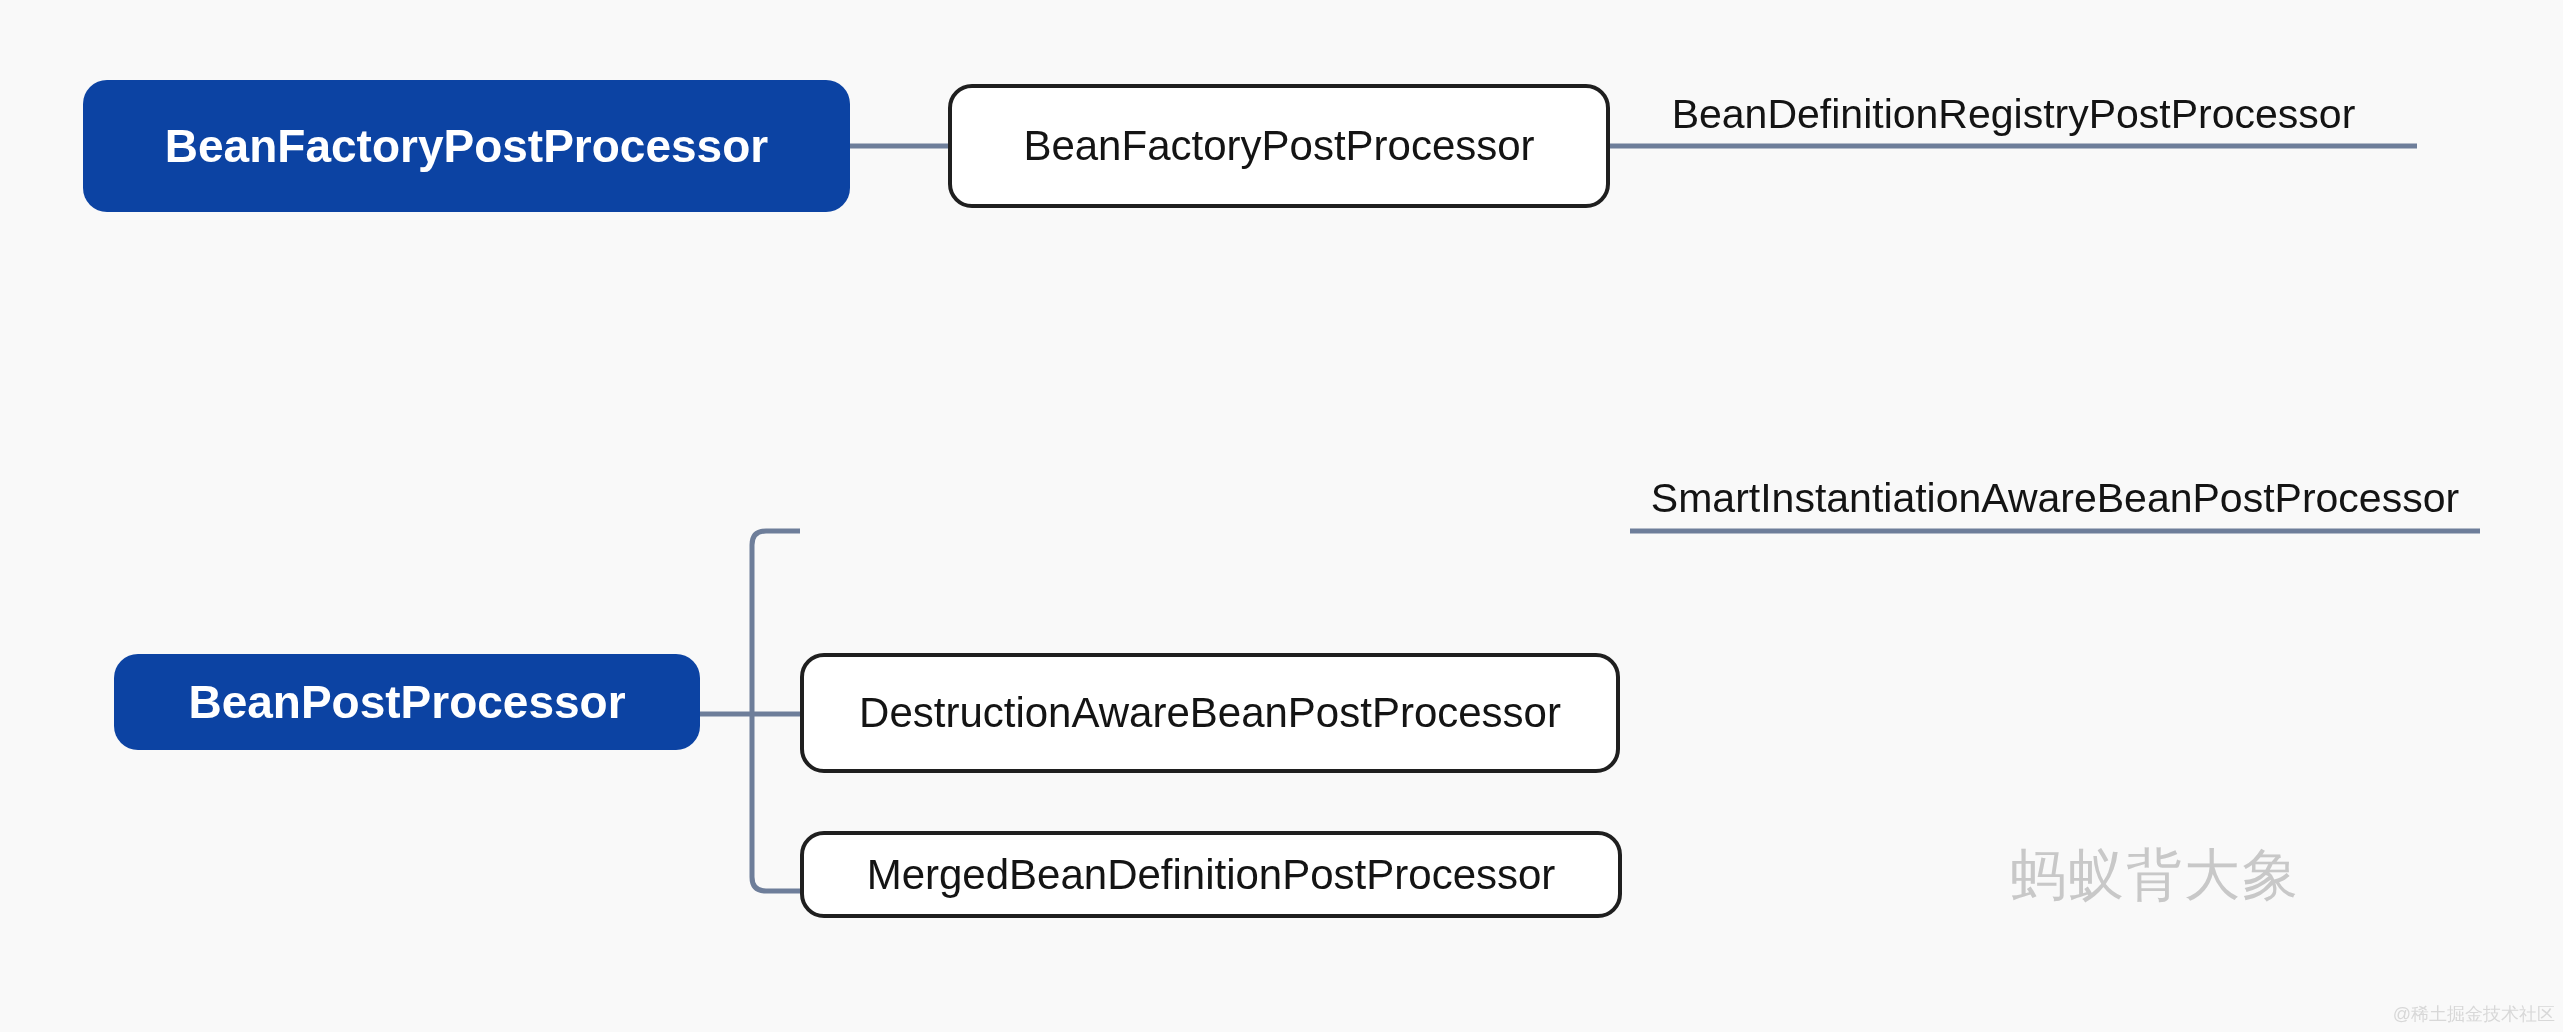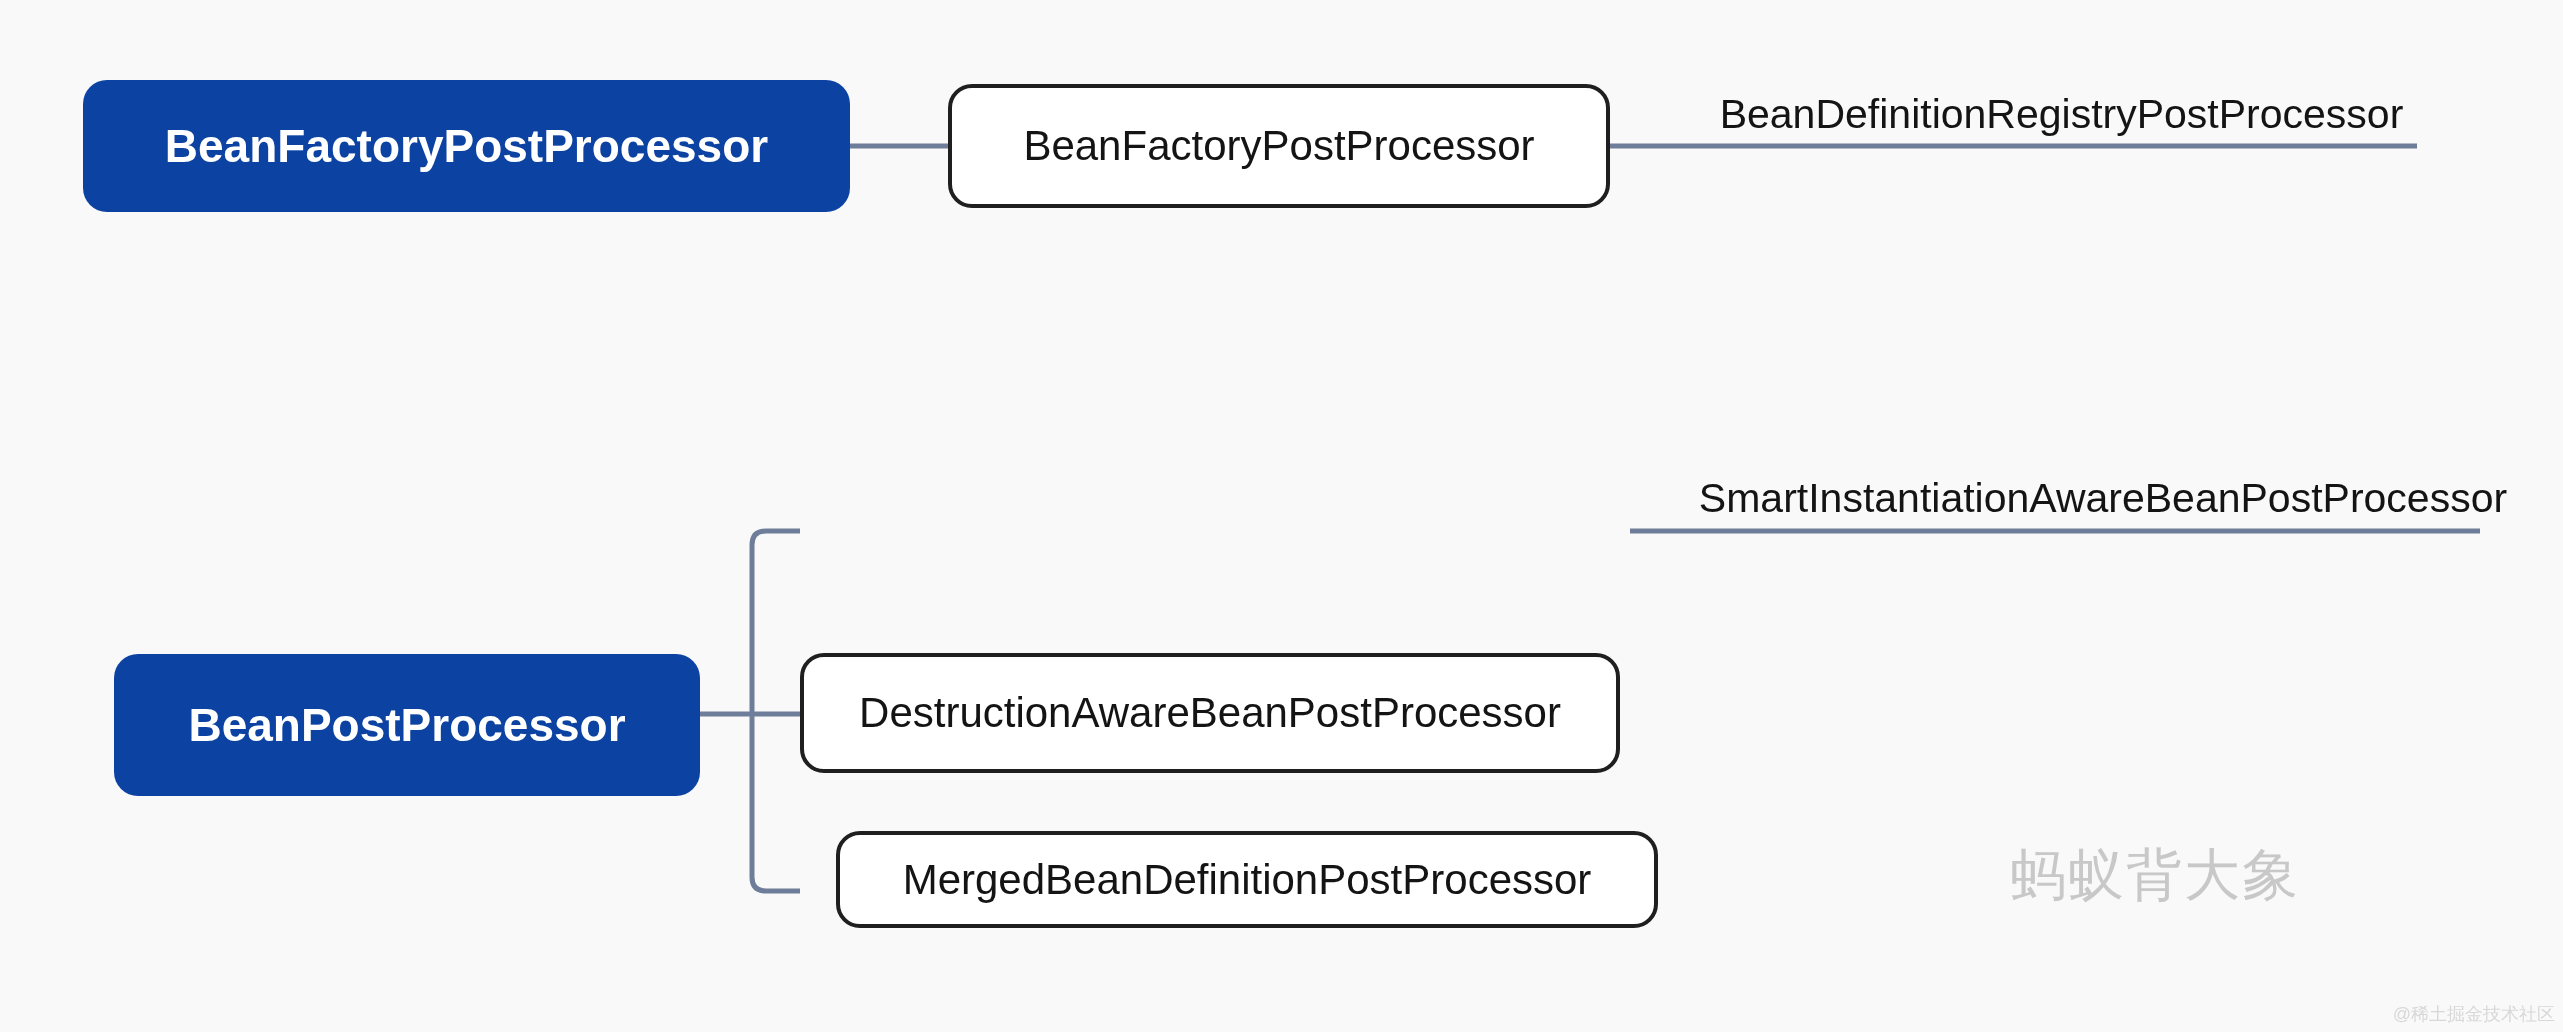--- a/index.html
+++ b/index.html
@@ -55,21 +55,20 @@
     font-size: 42px;
   }
   .line-label {
     position: absolute;
     z-index: 2;
     font-size: 41px;
     line-height: 40px;
     color: var(--node-text, #141414);
     text-align: center;
     white-space: nowrap;
-    padding-left: 48px;
   }
   .watermark-brand {
     position: absolute;
     z-index: 3;
     left: 2010px;
     top: 838px;
     font-size: 56px;
     letter-spacing: 2px;
     color: var(--watermark-text, #c8c8c8);
     white-space: nowrap;
@@ -83,24 +82,24 @@
     color: var(--corner-watermark-text, #d8d8d8);
     white-space: nowrap;
   }
 
   
   .t1-root  { left: 83px;  top: 80px;  width: 767px; height: 132px; }
   .t1-child { left: 948px; top: 84px;  width: 662px; height: 124px; }
   .t1-label { left: 1610px; top: 94px; width: 807px; height: 40px; }
 
   
-  .t2-root   { left: 114px; top: 654px; width: 586px; height: 142px; justify-content: center; }
+  .t2-root   { left: 114px; top: 654px; width: 586px; height: 96px; justify-content: center; }
   .t2-childA { left: 800px; top: 471px; width: 830px; height: 120px; }
   .t2-childB { left: 800px; top: 653px; width: 820px; height: 120px; }
-  .t2-childC { left: 836px; top: 831px; width: 822px; height: 97px; }
+  .t2-childC { left: 800px; top: 831px; width: 822px; height: 87px; }
   .t2-label  { left: 1630px; top: 478px; width: 850px; height: 40px; }
 </style>
 </head>
 <body>
 
 <div class="canvas">
 
   <svg class="connector-layer" viewBox="0 0 2563 1032" xmlns="http://www.w3.org/2000/svg">
 
     <path d="M850,146 H948"></path>

